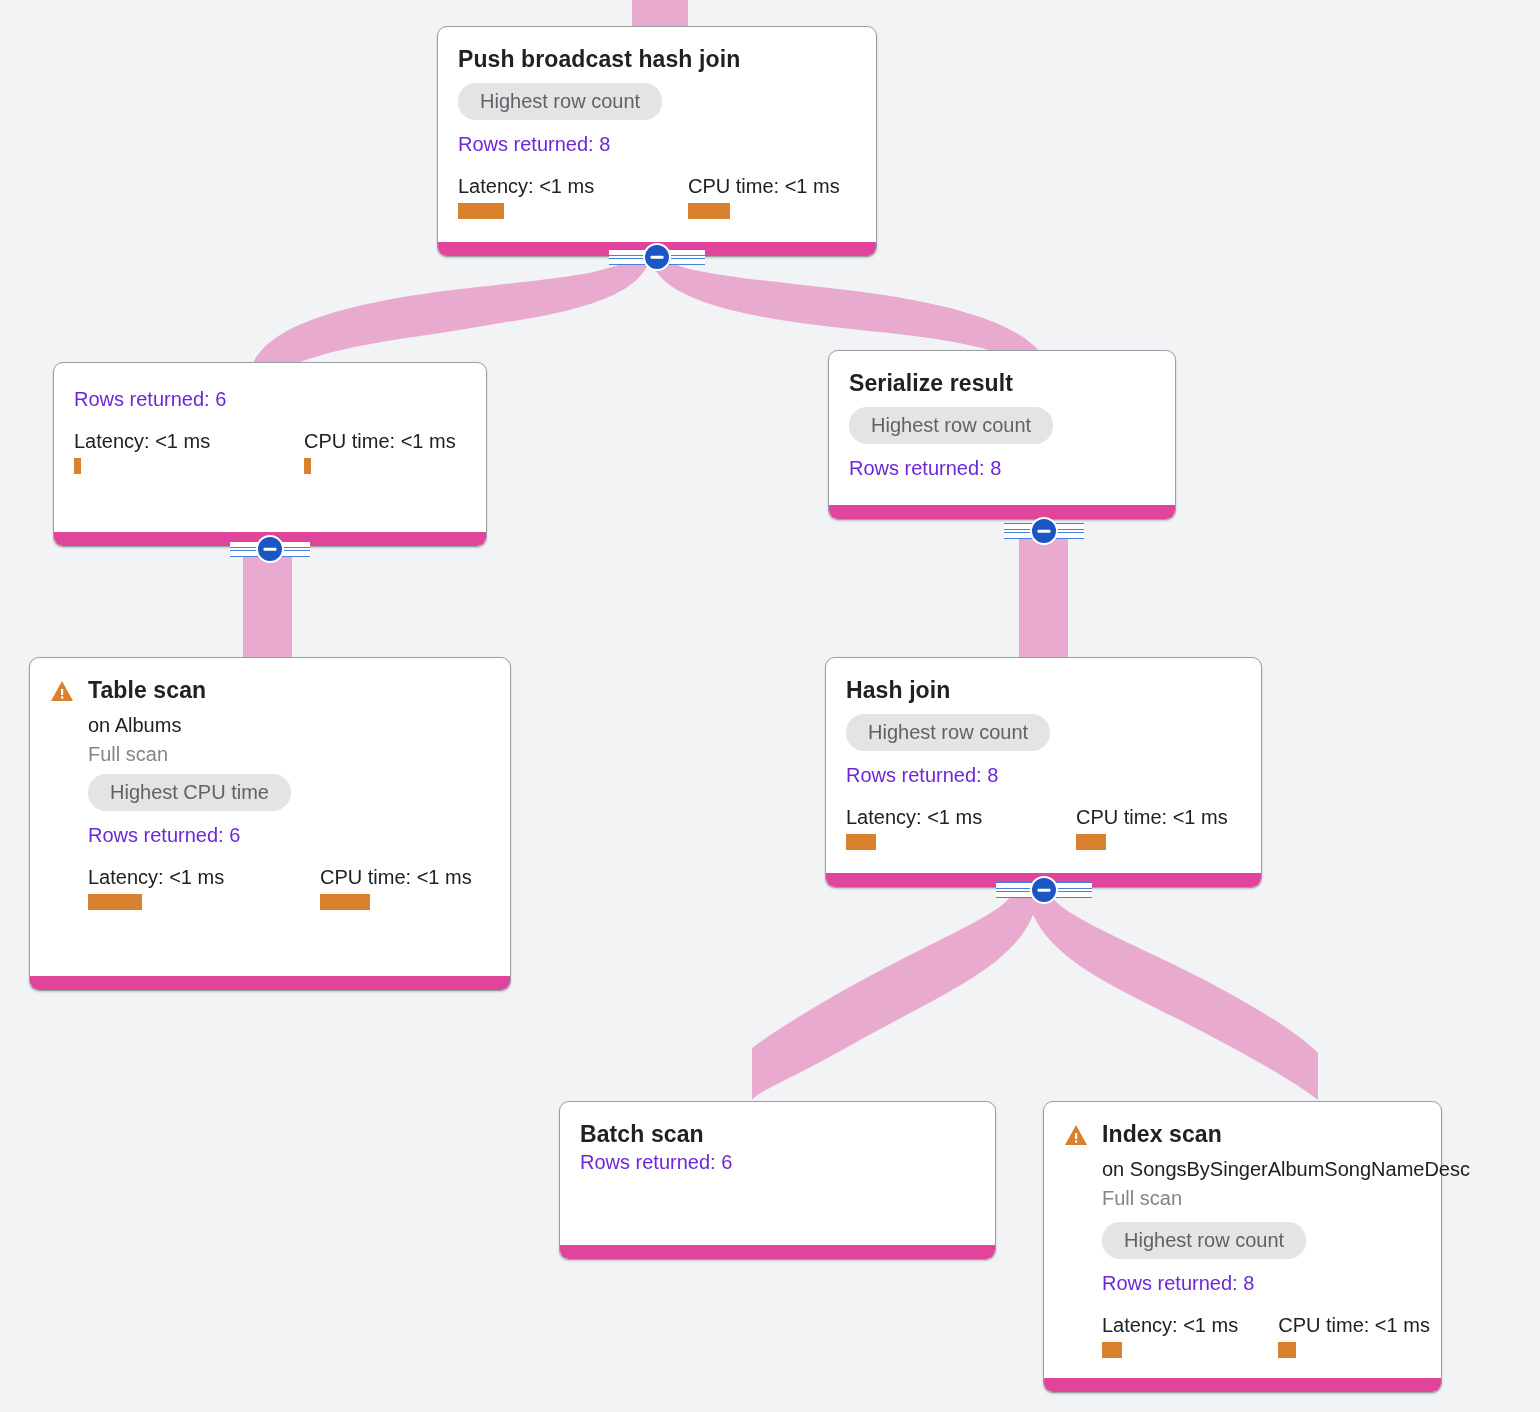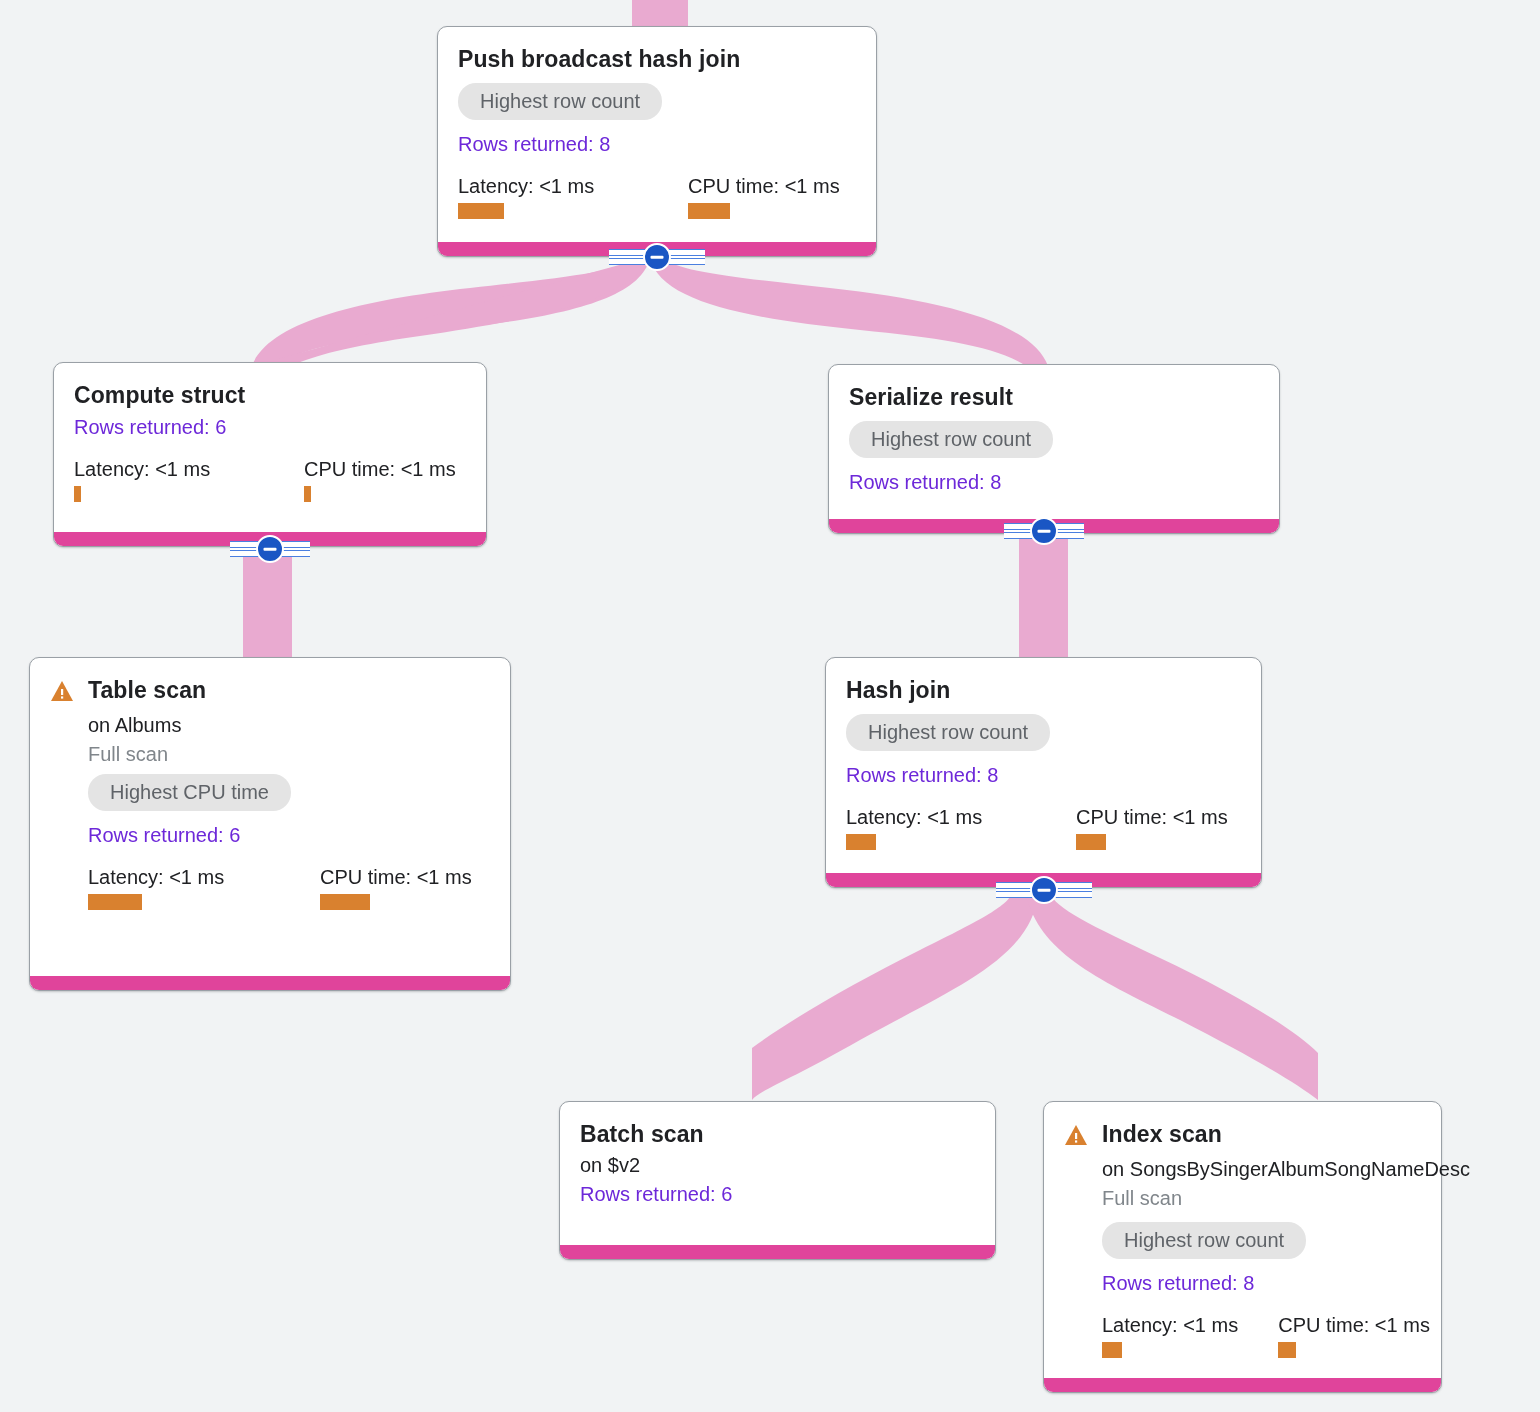--- a/index.html
+++ b/index.html
@@ -231,39 +231,36 @@
           <span class="metric-label">CPU time: &lt;1 ms</span>
           <span class="metric-bar" style="width:42px;"></span>
         </div>
       </div>
     </div>
     <div class="node-footer"></div>
   </div>
 
   <div class="node" style="left:53px; top:362px; width:434px; height:185px;">
     <div class="node-body">
-      <div class="node-title-row">
-        <div class="node-title">Compute struct</div>
-      </div>
       <div class="rows-returned" style="margin-top:4px;">Rows returned: 6</div>
       <div class="metrics">
         <div class="metric" style="width:190px;">
           <span class="metric-label">Latency: &lt;1 ms</span>
           <span class="metric-bar" style="width:7px;"></span>
         </div>
         <div class="metric">
           <span class="metric-label">CPU time: &lt;1 ms</span>
           <span class="metric-bar" style="width:7px;"></span>
         </div>
       </div>
     </div>
     <div class="node-footer"></div>
   </div>
 
-  <div class="node" style="left:828px; top:364px; width:452px; height:170px;">
+  <div class="node" style="left:828px; top:350px; width:348px; height:170px;">
     <div class="node-body">
       <div class="node-title-row">
         <div class="node-title">Serialize result</div>
       </div>
       <div class="pill-row">
         <span class="pill">Highest row count</span>
       </div>
       <div class="rows-returned">Rows returned: 8</div>
     </div>
     <div class="node-footer"></div>
@@ -322,21 +319,20 @@
       </div>
     </div>
     <div class="node-footer"></div>
   </div>
 
   <div class="node" style="left:559px; top:1101px; width:437px; height:159px;">
     <div class="node-body">
       <div class="node-title-row">
         <div class="node-title">Batch scan</div>
       </div>
-      <div class="subtitle" style="margin-top:2px;">on $v2</div>
       <div class="rows-returned" style="margin-top:0px;">Rows returned: 6</div>
     </div>
     <div class="node-footer"></div>
   </div>
 
   <div class="node has-warn" style="left:1043px; top:1101px; width:399px; height:292px;">
     <div class="node-body">
       <div class="node-title-row">
         <svg class="warn-icon" viewBox="0 0 24 22">
           <path d="M12 1 L23 21 L1 21 Z" fill="#d9812f"></path>

